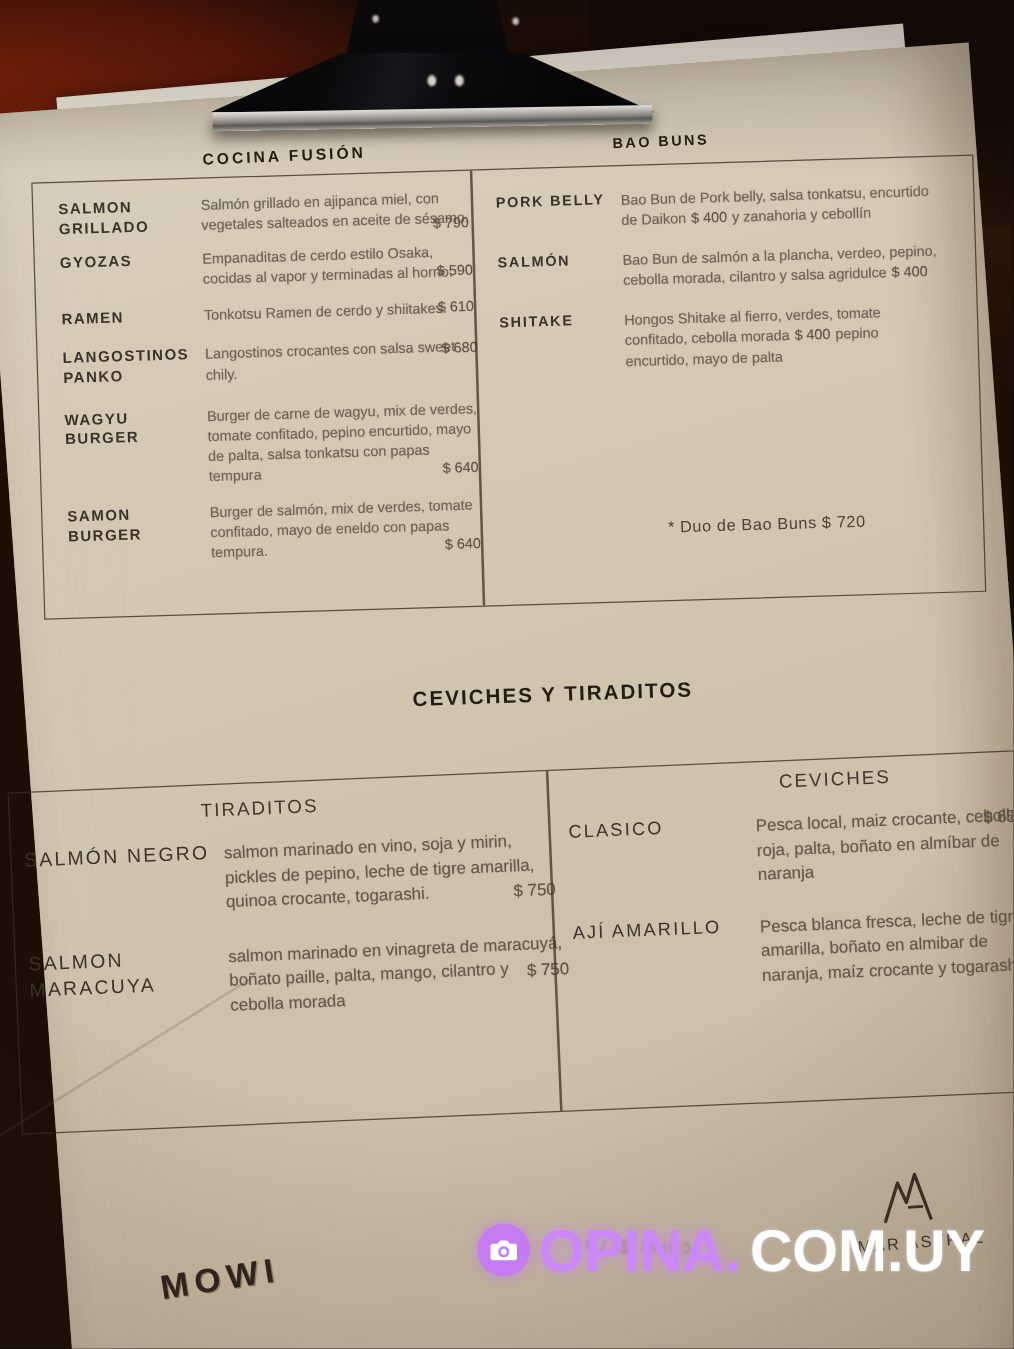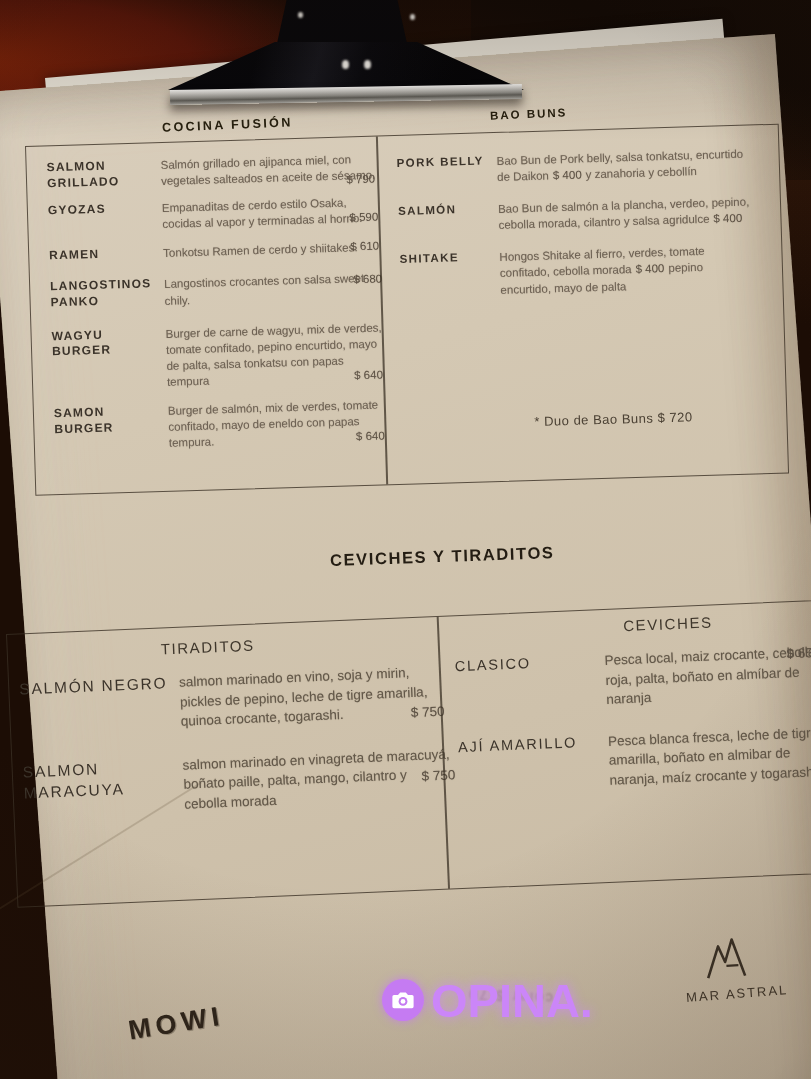--- a/index.html
+++ b/index.html
@@ -247,15 +247,16 @@
 
   <div class="abs watermark">
     <div class="wm-cam">
       <svg width="26" height="26" viewBox="0 0 26 26">
         <path d="M4 8 h4 l2.2-2.6 h5.6 L18 8 h4 a1.6 1.6 0 0 1 1.6 1.6 v10 a1.6 1.6 0 0 1 -1.6 1.6 H4 a1.6 1.6 0 0 1 -1.6 -1.6 v-10 A1.6 1.6 0 0 1 4 8 Z" fill="#ffffff"></path>
         <circle cx="13" cy="14.4" r="4.4" fill="#c57bf2"></circle>
         <circle cx="13" cy="14.4" r="2.4" fill="#ffffff"></circle>
       </svg>
     </div>
     <div class="wm-brand">OPINA.</div>
+    <div class="wm-tld">COM.UY</div>
   </div>
 
 </div>
 
 </body></html>

